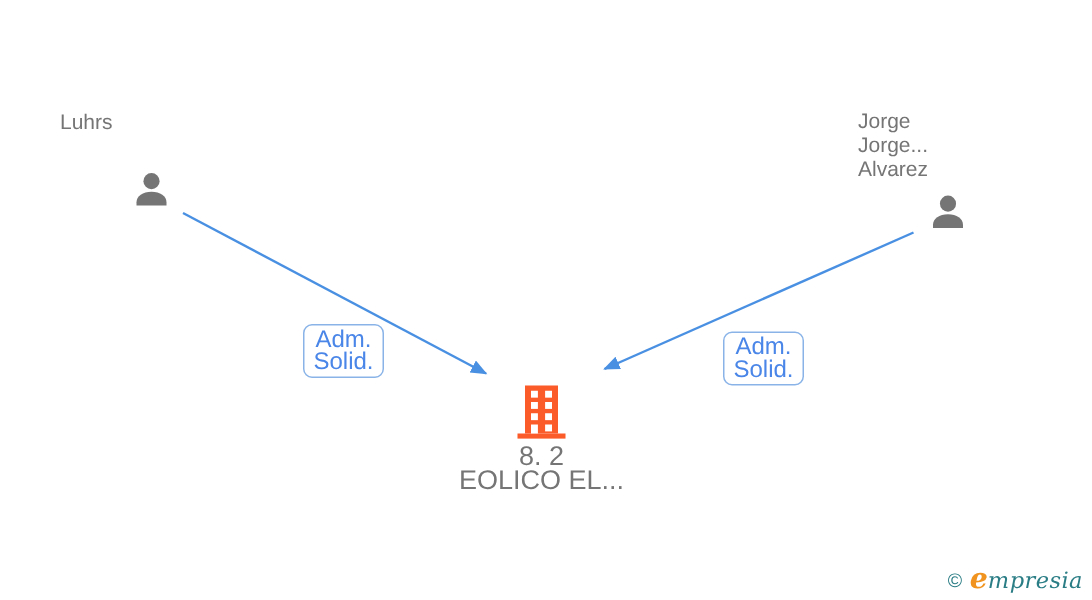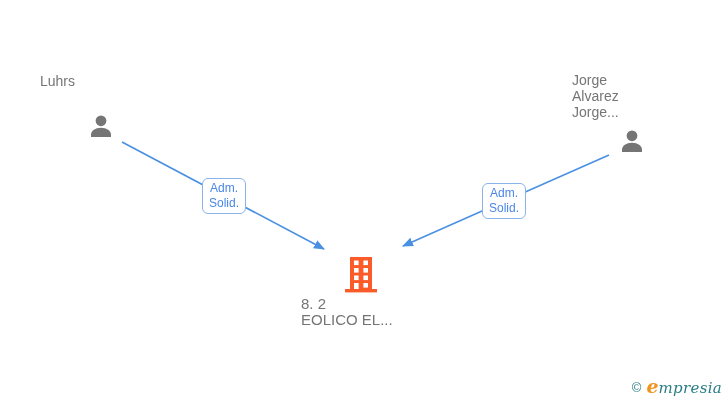--- a/index.html
+++ b/index.html
@@ -17,26 +17,26 @@
     font-family:"Liberation Sans", sans-serif;overflow:hidden;
   }
   .edges-svg{position:absolute;left:0;top:0;pointer-events:none;}
   .node-name{
     position:absolute;text-align:left;color:var(--node-gray);
     font-size:14px;line-height:16px;font-weight:400;
   }
   .node-icon{position:absolute;}
   .edge-label{
     position:absolute;background:#ffffff;border:1.5px solid var(--label-border-blue);
-    border-radius:6px;color:var(--label-text-blue);font-size:12px;line-height:15px;
-    padding:2px 6px;text-align:center;box-sizing:border-box;min-width:42px;
+    border-radius:6px;color:var(--label-text-blue);font-size:16px;line-height:15px;
+    padding:2px 6px;text-align:center;box-sizing:border-box;min-width:42px;margin-top:38px;
   }
   .company-label{
-    position:absolute;text-align:left;color:var(--node-gray);
-    font-size:15px;line-height:16px;
+    position:absolute;text-align:center;color:var(--node-gray);
+    font-size:18px;line-height:16px;
   }
   .watermark{
     position:absolute;right:6px;bottom:3px;white-space:nowrap;
     font-family:"DejaVu Serif", serif;
     margin-left:16px;
   }
   .watermark .copy{color:var(--watermark-teal);font-size:13px;font-family:"Liberation Sans",sans-serif;vertical-align:1px;}
   .watermark .brand-e{color:var(--watermark-orange);font-size:19px;font-style:italic;font-weight:700;}
   .watermark .brand-rest{color:var(--watermark-teal);font-size:15px;font-style:italic;letter-spacing:.3px;}
 </style>
@@ -68,22 +68,22 @@
   <div class="node-name" style="left:40px;top:73px;width:120px;">
     <div>Luhrs</div>
   </div>
   <svg class="node-icon" style="left:86px;top:112px;" width="30" height="30" viewBox="0 0 24 24">
     <circle cx="12" cy="7" r="4.3" style="fill:var(--node-gray);"></circle>
     <path d="M12 12.6c-4.6 0-8 2.4-8 5.6v1.8h16v-1.8c0-3.2-3.4-5.6-8-5.6z" style="fill:var(--node-gray);"></path>
   </svg>
 
   <div class="node-name" style="left:572px;top:72px;width:120px;">
     <div>Jorge</div>
+    <div>Jorge...</div>
     <div>Alvarez</div>
-    <div>Jorge...</div>
   </div>
   <svg class="node-icon" style="left:617px;top:127px;" width="30" height="30" viewBox="0 0 24 24">
     <circle cx="12" cy="7" r="4.3" style="fill:var(--node-gray);"></circle>
     <path d="M12 12.6c-4.6 0-8 2.4-8 5.6v1.8h16v-1.8c0-3.2-3.4-5.6-8-5.6z" style="fill:var(--node-gray);"></path>
   </svg>
 
   <svg class="node-icon" style="left:344px;top:256px;" width="34" height="37" viewBox="0 0 34 37">
     <rect x="1" y="33" width="32" height="3.4" style="fill:var(--company-orange);"></rect>
     <rect x="6" y="1" width="22" height="32" style="fill:var(--company-orange);"></rect>
     <rect x="10" y="4.5" width="4.6" height="4.6" fill="#ffffff"></rect>

